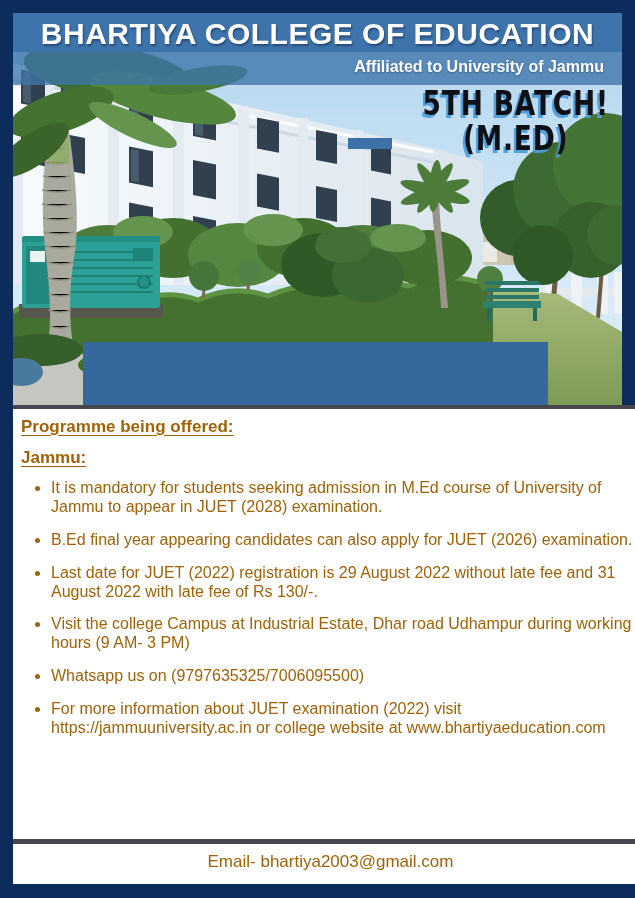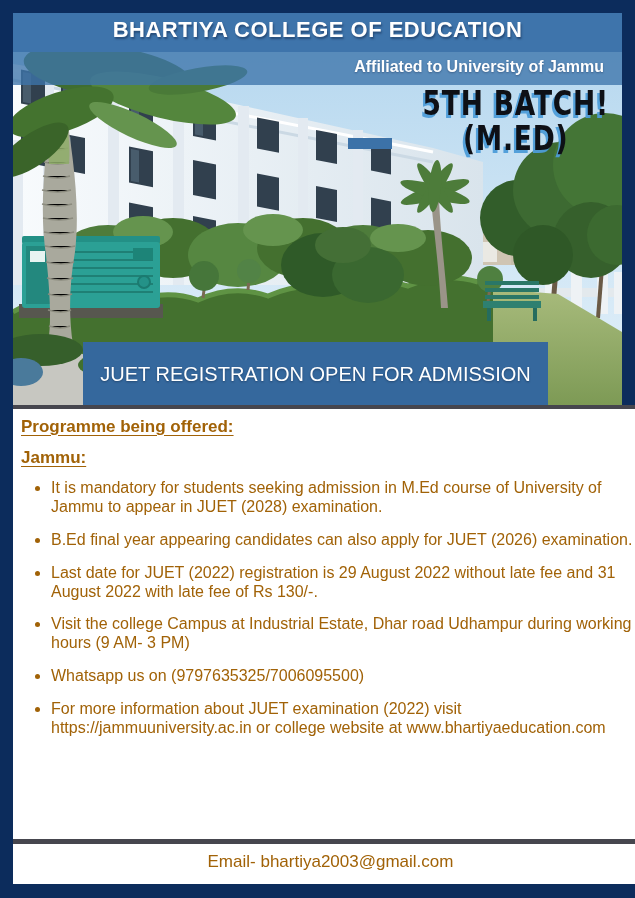--- a/index.html
+++ b/index.html
@@ -5,21 +5,21 @@
   html,body{margin:0;padding:0;background:#0c2c5c;}
   .page{
     position:relative;width:635px;height:898px;overflow:hidden;
     background:#0c2c5c;font-family:"Liberation Sans",sans-serif;
   }
   
   .header-top{position:absolute;left:13px;top:13px;width:609px;height:39px;background:#3e74ab;z-index:3;}
   .header-sub{position:absolute;left:13px;top:52px;width:609px;height:33px;background:rgba(62,116,171,.78);z-index:3;}
   .header-title{
     position:absolute;left:13px;top:17px;width:609px;z-index:5;text-align:center;
-    color:#fff;font-size:22px;font-weight:bold;letter-spacing:.5px;
+    color:#fff;font-size:30px;font-weight:bold;letter-spacing:.5px;
     text-shadow:1px 2px 2px rgba(15,35,70,.5);white-space:nowrap;
   }
   .header-subtitle{
     position:absolute;left:13px;top:58px;width:609px;z-index:5;box-sizing:border-box;
     text-align:right;padding-right:18px;color:#fff;font-size:16px;font-weight:bold;
     text-shadow:0 1px 2px rgba(15,35,70,.4);
   }
   
   .photo{position:absolute;left:13px;top:50px;width:609px;height:355px;z-index:1;}
   .photo svg{display:block;}
@@ -275,21 +275,20 @@
   <div class="header-sub"></div>
   <div class="header-title">BHARTIYA COLLEGE OF EDUCATION</div>
   <div class="header-subtitle">Affiliated to University of Jammu</div>
 
   <div class="badge">
     <div>5TH BATCH!</div>
     <div>(M.ED)</div>
   </div>
 
   <div class="juet">
-    <div>JUET REGISTRATION OPEN FOR ADMISSION</div>
   </div>
 
   <div class="content">
     <div class="content-main">
 
       <div class="heading">Programme being offered:</div>
 
       <div class="heading">Jammu:</div>
       <ul class="blist">
         <li>It is mandatory for students seeking admission in M.Ed course of University of Jammu to appear in JUET (2028) examination.</li>

